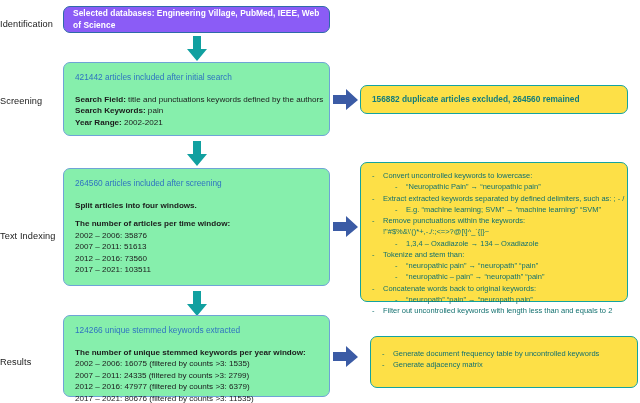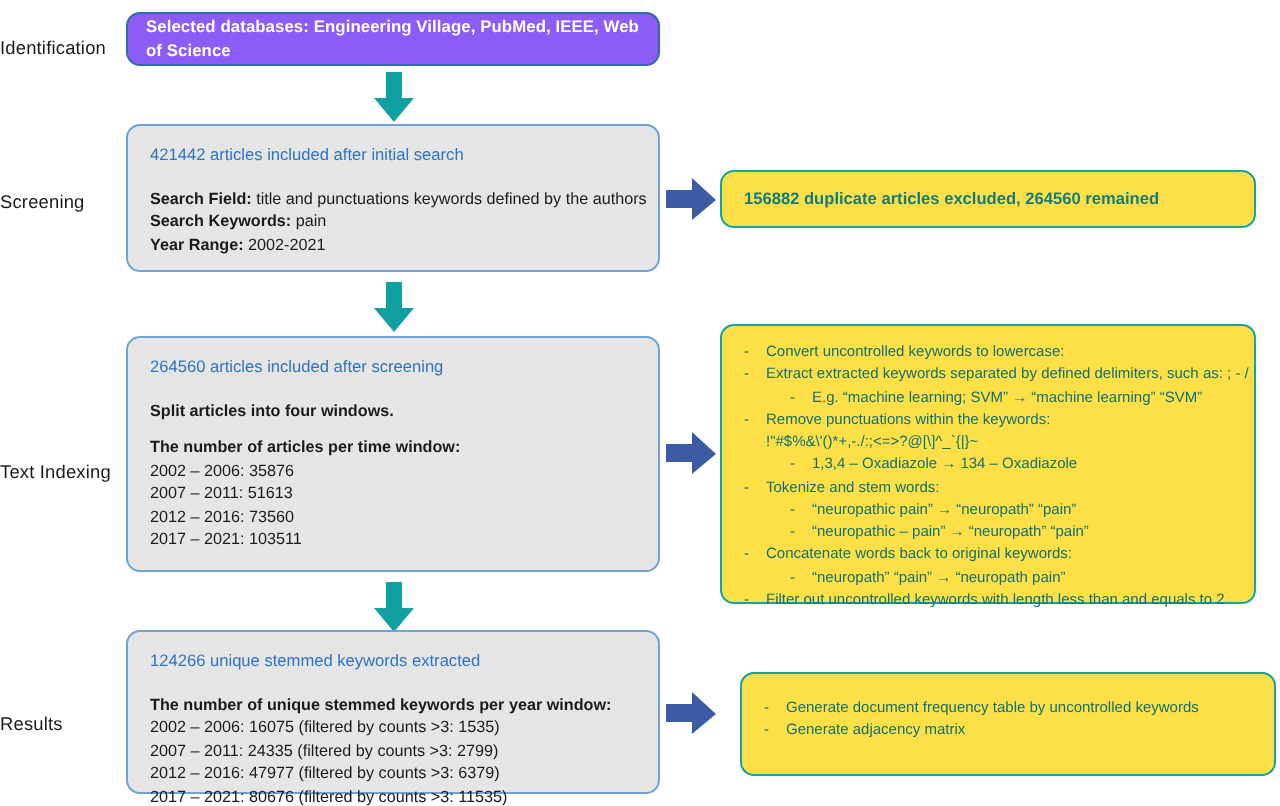--- a/index.html
+++ b/index.html
@@ -49,21 +49,21 @@
     color: #ffffff;
     font-weight: bold;
     display: flex;
     align-items: center;
     padding: 0 9px;
   }
   .box-blue-solid .txt { font-size: 8.4px; letter-spacing: .05px; }
 
   
   .box-blue-light {
-    background: #e5e5e5;
+    background: #86efac;
     border: 1.5px solid #6FA3D6;
     color: #222222;
     padding: 9px 11px 8px 11px;
   }
   .box-blue-light .headline {
     color: #2F74C0;
     font-weight: normal;
     font-size: 8.3px;
     margin-bottom: 10px;
   }
@@ -185,26 +185,27 @@
 
   <div class="arrow-right" style="left:333px; top:216px;">
     <svg width="26" height="22" viewBox="0 0 26 22">
       <polygon points="0,6 13,6 13,0 25,11 13,21 13,15 0,15" fill="#3B5BA5"></polygon>
     </svg>
   </div>
 
   <div class="box box-teal" style="left:360px; top:162px; width:268px; height:140px;">
     <ul class="bullets">
       <li>Convert uncontrolled keywords to lowercase:</li>
+      <li class="sub">“Neuropathic Pain” → “neuropathic pain”</li>
       <li>Extract extracted keywords separated by defined delimiters, such as: ; - /</li>
       <li class="sub">E.g. “machine learning; SVM” → “machine learning” “SVM”</li>
       <li>Remove punctuations within the keywords:</li>
       <li class="nodash">!"#$%&amp;\'()*+,-./:;&lt;=&gt;?@[\]^_`{|}~</li>
       <li class="sub">1,3,4 – Oxadiazole → 134 – Oxadiazole</li>
-      <li>Tokenize and stem words:</li>
+      <li>Tokenize and stem than:</li>
       <li class="sub">“neuropathic pain” → “neuropath” “pain”</li>
       <li class="sub">“neuropathic – pain” → “neuropath” “pain”</li>
       <li>Concatenate words back to original keywords:</li>
       <li class="sub">“neuropath” “pain” → “neuropath pain”</li>
       <li>Filter out uncontrolled keywords with length less than and equals to 2</li>
     </ul>
   </div>
 
   <div class="arrow-down" style="left:186px; top:291px;">
     <svg width="22" height="26" viewBox="0 0 22 26">

